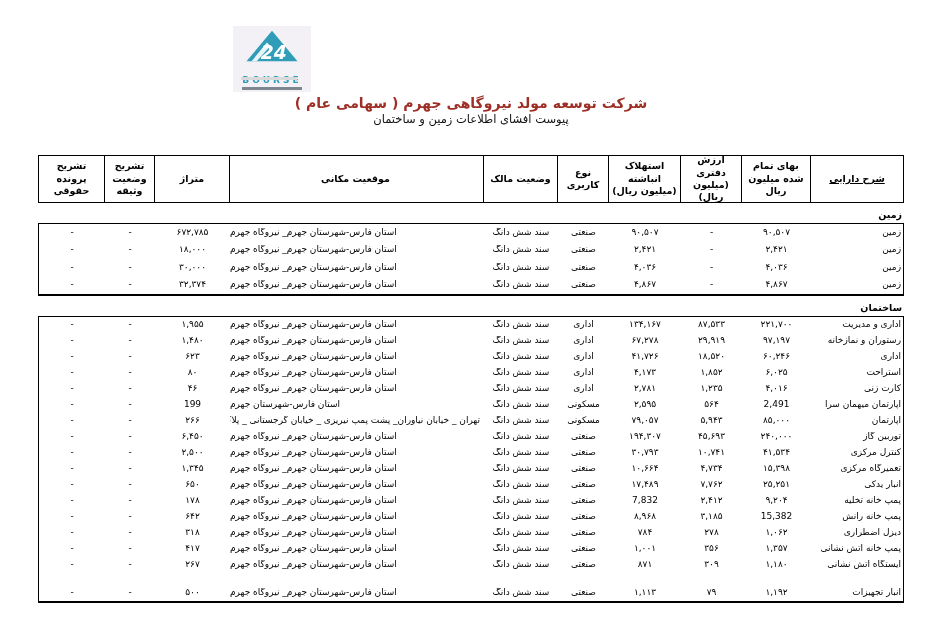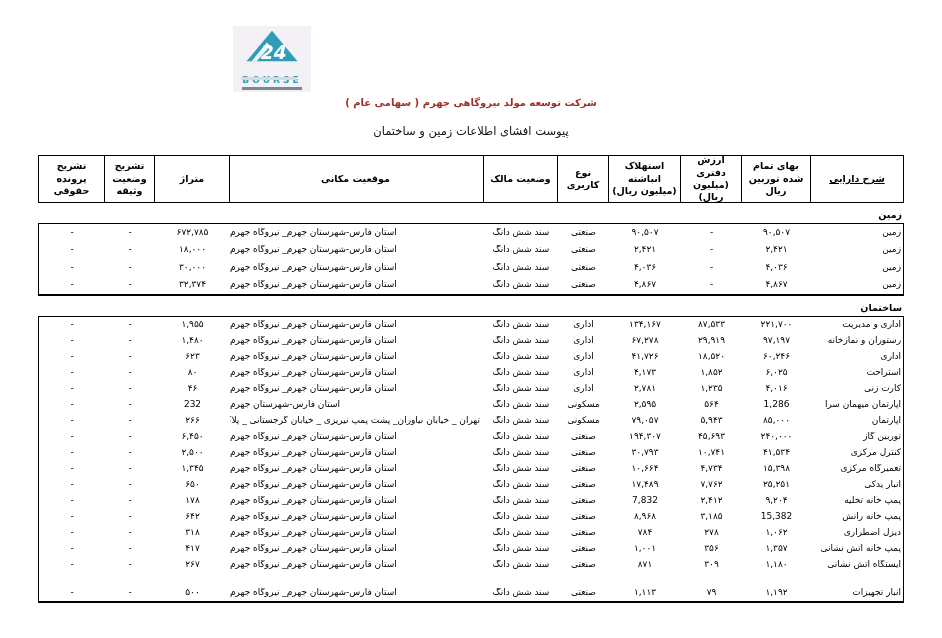--- a/index.html
+++ b/index.html
@@ -8,22 +8,22 @@
 
   
   .logo{position:absolute;top:26px;left:233px;width:74px;text-align:center;background:#f3f1f6;padding:3px 2px 2px;}
   .logo svg{display:block;margin:0 auto;}
   .logo-word{color:#2f9db8;font-weight:bold;font-size:9px;letter-spacing:3px;line-height:9px;margin-top:13px;}
   .logo-tagline{height:3px;width:60px;margin:2px auto 0;background:#57626d;opacity:.75;}
   .logo-caption{position:absolute;top:77px;left:241px;width:56px;height:3px;background:#d9d9d9;}
 
   
   .title-wrap{position:absolute;top:94px;left:0;width:100%;text-align:center;direction:rtl;}
-  .doc-title{font-size:10px;font-weight:bold;color:#9e2f26;line-height:18px;}
-  .doc-subtitle{font-size:11.5px;color:#111;margin-top:12px;line-height:15px;}
+  .doc-title{font-size:14px;font-weight:bold;color:#9e2f26;line-height:18px;}
+  .doc-subtitle{font-size:11.5px;color:#111;line-height:15px;}
 
   
   .tbl{position:absolute;top:155px;left:38px;width:866px;direction:rtl;color:#000;
        --cols:92px 69px 61px 72px 51px 74px 1fr 75px 50px 66px;}
   .thead{display:grid;grid-template-columns:var(--cols);border:1.5px solid #000;background:#fff;}
   .hc{display:flex;align-items:center;justify-content:center;text-align:center;
       font-weight:bold;font-size:9.5px;line-height:1.3;height:46px;box-sizing:border-box;
       border-inline-start:1px solid #000;padding:1px 2px;overflow:hidden;}
   .hc:first-child{border-inline-start:none;text-decoration:underline;}
 
@@ -53,21 +53,21 @@
   <div class="logo-caption"></div>
 
   <div class="title-wrap">
     <div class="doc-title" style="color: rgb(158, 47, 38);">شرکت توسعه مولد نیروگاهی جهرم ( سهامی عام )</div>
     <div class="doc-subtitle">پیوست افشای اطلاعات زمین و ساختمان</div>
   </div>
 
   <div class="tbl">
     <div class="thead" id="thead">
         <div class="hc c-asset">شرح دارایی</div>
-        <div class="hc c-cost">بهای تمام شده توربین ریال</div>
+        <div class="hc c-cost">بهای تمام شده میلیون ریال</div>
         <div class="hc c-book">ارزش دفتری (میلیون ریال)</div>
         <div class="hc c-dep">استهلاک انباشته (میلیون ریال)</div>
         <div class="hc c-usage">نوع کاربری</div>
         <div class="hc c-owner">وضعیت مالک</div>
         <div class="hc c-location">موقعیت مکانی</div>
         <div class="hc c-area">متراژ</div>
         <div class="hc c-lien">تشریح وضعیت وثیقه</div>
         <div class="hc c-legal">تشریح پرونده حقوقی</div>
       </div>
     <div id="sections">
@@ -179,27 +179,27 @@
             <div class="c c-book">۲,۷۸۱</div>
             <div class="c c-usage">اداری</div>
             <div class="c c-owner">سند شش دانگ</div>
             <div class="c c-location">استان فارس-شهرستان جهرم_ نیروگاه جهرم</div>
             <div class="c c-area">۴۶</div>
             <div class="c c-lien">-</div>
             <div class="c c-legal">-</div>
           </div>
           <div class="row">
             <div class="c c-asset">آپارتمان میهمان سرا</div>
-            <div class="c c-cost">1,286</div>
+            <div class="c c-cost">2,491</div>
             <div class="c c-dep">۵۶۴</div>
             <div class="c c-book">۲,۵۹۵</div>
             <div class="c c-usage">مسکونی</div>
             <div class="c c-owner">سند شش دانگ</div>
             <div class="c c-location">استان فارس-شهرستان جهرم</div>
-            <div class="c c-area">232</div>
+            <div class="c c-area">199</div>
             <div class="c c-lien">-</div>
             <div class="c c-legal">-</div>
           </div>
           <div class="row">
             <div class="c c-asset">آپارتمان</div>
             <div class="c c-cost">۸۵,۰۰۰</div>
             <div class="c c-dep">۵,۹۴۳</div>
             <div class="c c-book">۷۹,۰۵۷</div>
             <div class="c c-usage">مسکونی</div>
             <div class="c c-owner">سند شش دانگ</div>

